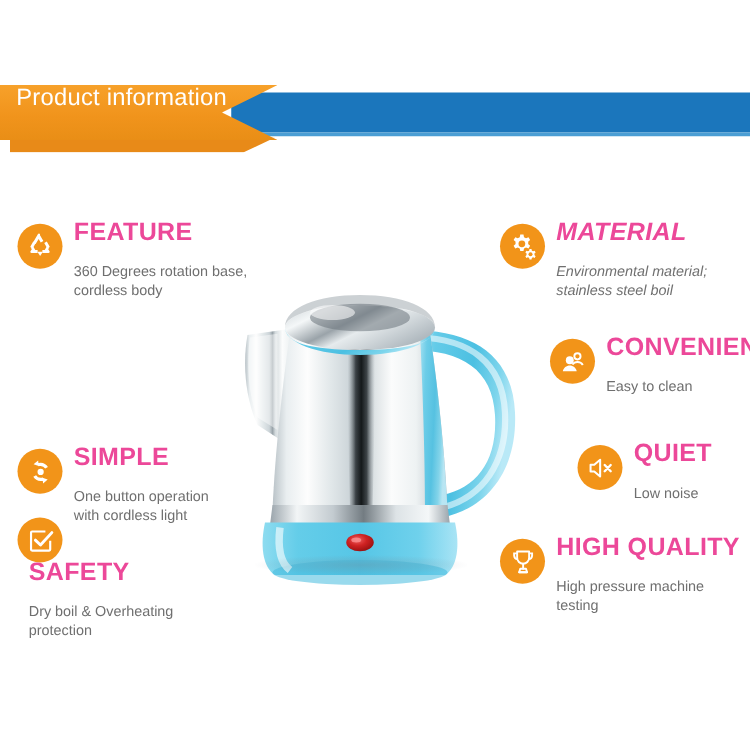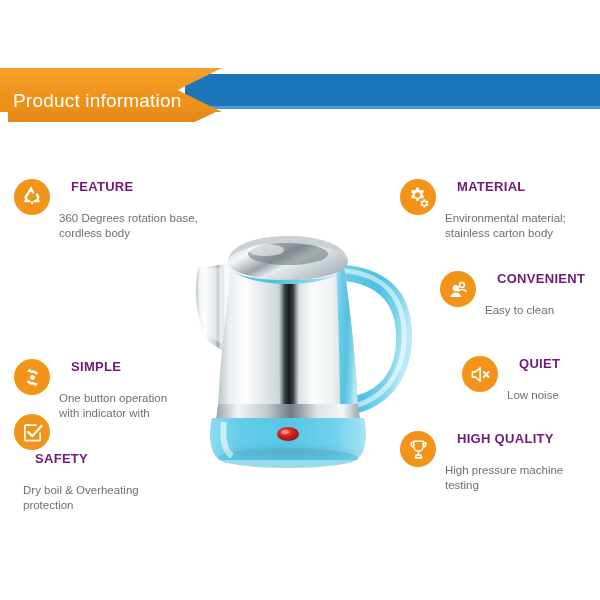--- a/index.html
+++ b/index.html
@@ -59,21 +59,21 @@
 
   .banner-ribbon {
     position: absolute;
     left: 0;
     top: 0;
     width: 222px;
     height: 44px;
     background: linear-gradient(180deg, #f7a12a 0%, #f1941c 55%, #e98e16 100%);
     clip-path: polygon(0 0, 100% 0, 80% 50%, 100% 100%, 0 100%);
     display: flex;
-    align-items: flex-end;
+    align-items: flex-start;
   }
 
   .banner-title {
     color: #ffffff;
     font-size: 19px;
     font-weight: 400;
     letter-spacing: 0.2px;
     padding-left: 13px;
     white-space: nowrap;
   }
@@ -96,45 +96,44 @@
     justify-content: center;
     margin-top: 1px;
   }
   .icon-circle svg { display: block; }
 
   .item-text {
     padding-left: 9px;
   }
 
   .item-title {
-    color: #701a75;
-    font-size: 13px;
+    color: #ec4899;
+    font-size: 20px;
     font-weight: bold;
     letter-spacing: 0.3px;
     line-height: 17px;
     white-space: nowrap;
-    margin-left: 12px;
   }
 
   .item-desc {
     color: #6f6f6f;
     font-size: 11.5px;
     line-height: 15px;
     margin-top: 16px;
     white-space: pre-line;
   }
 
   
   .pos-feature    { left: 14px;  top: 178px; }
   .pos-design     { left: 36px;  top: 268px; }
   .pos-simple     { left: 14px;  top: 358px; }
   .pos-safety     { left: 14px;  top: 413px; flex-direction: column; }
 
   
-  .pos-material   { left: 400px; top: 178px; }
+  .pos-material   { left: 400px; top: 178px; font-style: italic; }
   .pos-convenient { left: 440px; top: 270px; }
   .pos-quiet      { left: 462px; top: 355px; }
   .pos-quality    { left: 400px; top: 430px; justify-content: flex-end; }
 
   
   .kettle {
     position: absolute;
     left: 178px;
     top: 222px;
     width: 248px;
@@ -281,21 +280,21 @@
         <path d="M12 4.4c2.6 0 4.9 1.4 6.1 3.5l-2.3 1.3A4.7 4.7 0 0 0 12 7c-.6 0-1.2.1-1.7.3L8.6 4.9c1-.3 2.2-.5 3.4-.5z"></path>
         <path d="M9.9 2.4l.6 4.6-4.4-1.4z"></path>
         <path d="M12 19.6c-2.6 0-4.9-1.4-6.1-3.5l2.3-1.3A4.7 4.7 0 0 0 12 17c.6 0 1.2-.1 1.7-.3l1.7 2.4c-1 .3-2.2.5-3.4.5z"></path>
         <path d="M14.1 21.6l-.6-4.6 4.4 1.4z"></path>
         <circle cx="12" cy="12" r="2.6"></circle>
       </svg>
     </div>
     <div class="item-text">
       <div class="item-title">SIMPLE</div>
       <div class="item-desc">One button operation
-with indicator with</div>
+with cordless light</div>
     </div>
   </div>
 
   <div class="item pos-safety">
     <div class="icon-circle">
       <svg width="23" height="23" viewBox="0 0 24 24" fill="none" stroke="#ffffff" stroke-width="1.8">
         <path d="M20 12v7.5a.9.9 0 0 1-.9.9H4.9a.9.9 0 0 1-.9-.9V5.3a.9.9 0 0 1 .9-.9H16"></path>
         <path d="M7.6 11.6l4.3 4.1L21.4 5.3" stroke-width="2.4" stroke-linecap="round" stroke-linejoin="round"></path>
       </svg>
     </div>
@@ -311,21 +310,21 @@
       <svg width="24" height="24" viewBox="0 0 24 24" fill="#ffffff">
         <path d="M10.2 2.6h2.6l.4 2.1c.6.2 1.1.4 1.6.8l2-.8 1.3 2.2-1.6 1.4c.1.3.1.6.1.9s0 .6-.1.9l1.6 1.4-1.3 2.2-2-.8c-.5.3-1 .6-1.6.8l-.4 2.1h-2.6l-.4-2.1c-.6-.2-1.1-.4-1.6-.8l-2 .8-1.3-2.2 1.6-1.4c-.1-.3-.1-.6-.1-.9s0-.6.1-.9L4.9 6.9l1.3-2.2 2 .8c.5-.3 1-.6 1.6-.8z"></path>
         <circle cx="11.5" cy="10" r="2.7" fill="#f29419"></circle>
         <path d="M17.6 14.2h1.6l.3 1.3c.4.1.7.3 1 .5l1.2-.5.8 1.4-1 .9c0 .2.1.4.1.6s0 .4-.1.6l1 .9-.8 1.4-1.2-.5c-.3.2-.6.4-1 .5l-.3 1.3h-1.6l-.3-1.3c-.4-.1-.7-.3-1-.5l-1.2.5-.8-1.4 1-.9c0-.2-.1-.4-.1-.6s0-.4.1-.6l-1-.9.8-1.4 1.2.5c.3-.2.6-.4 1-.5z"></path>
         <circle cx="18.4" cy="18.4" r="1.6" fill="#f29419"></circle>
       </svg>
     </div>
     <div class="item-text">
       <div class="item-title">MATERIAL</div>
       <div class="item-desc">Environmental material;
-stainless carton body</div>
+stainless steel boil</div>
     </div>
   </div>
 
   <div class="item pos-quiet">
     <div class="icon-circle">
       <svg width="23" height="23" viewBox="0 0 24 24" fill="none" stroke="#ffffff" stroke-width="1.7">
         <path d="M3.6 9.2h3.1L11.6 5v14L6.7 14.8H3.6z" stroke-linejoin="round"></path>
         <path d="M15.4 9.4l5 5.2M20.4 9.4l-5 5.2" stroke-linecap="round" stroke-width="2"></path>
       </svg>
     </div>

